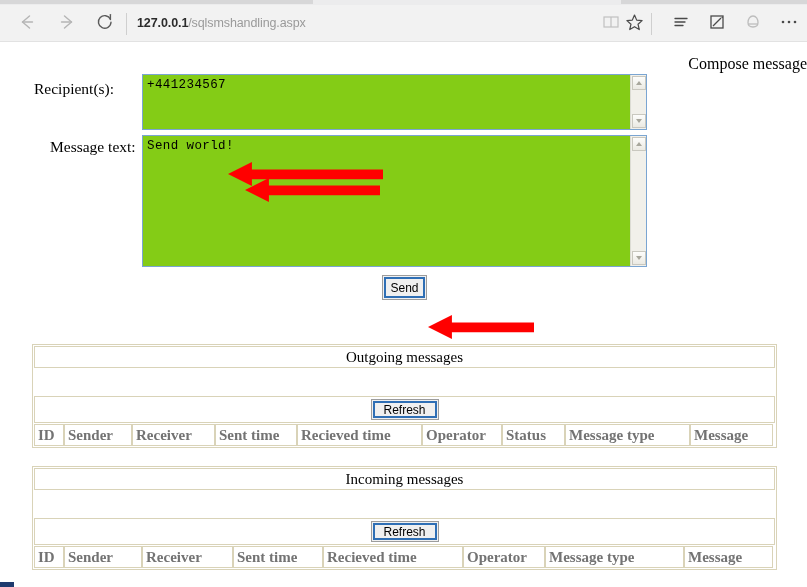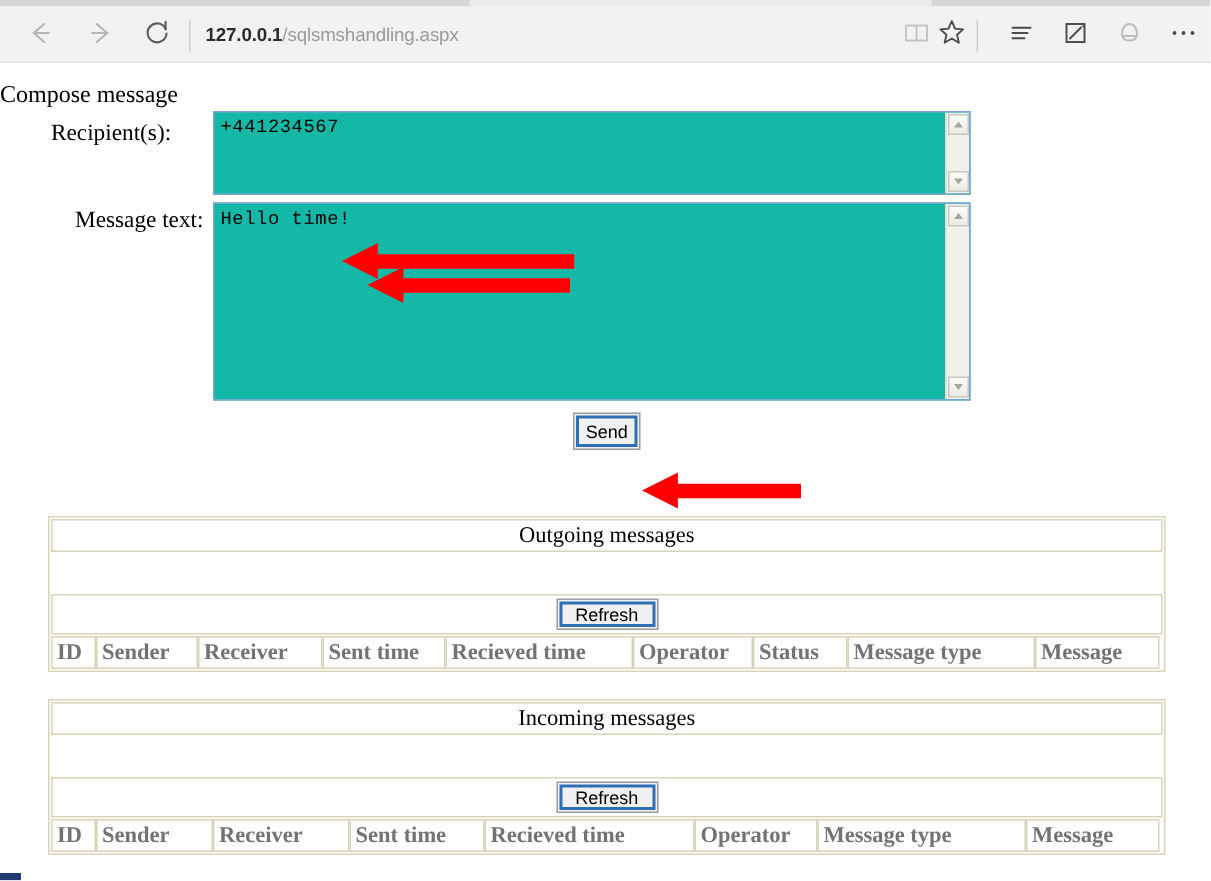--- a/index.html
+++ b/index.html
@@ -85,41 +85,41 @@
     left: 0; top: 42px;
     width: 807px; height: 545px;
     background: #ffffff;
     overflow: hidden;
   }
 
   .compose-title {
     position: absolute;
     left: 0; top: 13px;
     width: 807px;
-    text-align: left;
+    text-align: right;
     font-family: "Liberation Serif", serif;
     font-size: 16px;
     color: #000;
   }
 
   .lbl {
     position: absolute;
     font-family: "Liberation Serif", serif;
     font-size: 15.5px;
     color: #000;
     white-space: nowrap;
   }
   .lbl-recipient { left: 34px; top: 38px; }
   .lbl-message   { left: 50px; top: 96px; }
 
   .ta {
     position: absolute;
     box-sizing: border-box;
     border: 1px solid #7aa5d2;
-    background: #14b8a6;
+    background: #84cc16;
     overflow: hidden;
   }
   .ta-recipient { left: 142px; top: 32px; width: 505px; height: 56px; }
   .ta-message   { left: 142px; top: 93px; width: 505px; height: 132px; }
 
   .ta-text {
     position: absolute;
     left: 4px; top: 3px;
     font-family: "Liberation Mono", monospace;
     font-size: 12.5px;
@@ -344,21 +344,21 @@
           <div class="sb-tri sb-tri-up"></div>
         </div>
       <div class="sb-arrow sb-down">
           <div class="sb-tri sb-tri-down"></div>
         </div>
     </div>
   </div>
 
   <div class="lbl lbl-message">Message text:</div>
   <div class="ta ta-message">
-    <div class="ta-text">Hello time!</div>
+    <div class="ta-text">Send world!</div>
     <div class="sbar">
       <div class="sb-arrow sb-up">
           <div class="sb-tri sb-tri-up"></div>
         </div>
       <div class="sb-arrow sb-down">
           <div class="sb-tri sb-tri-down"></div>
         </div>
     </div>
   </div>
 

